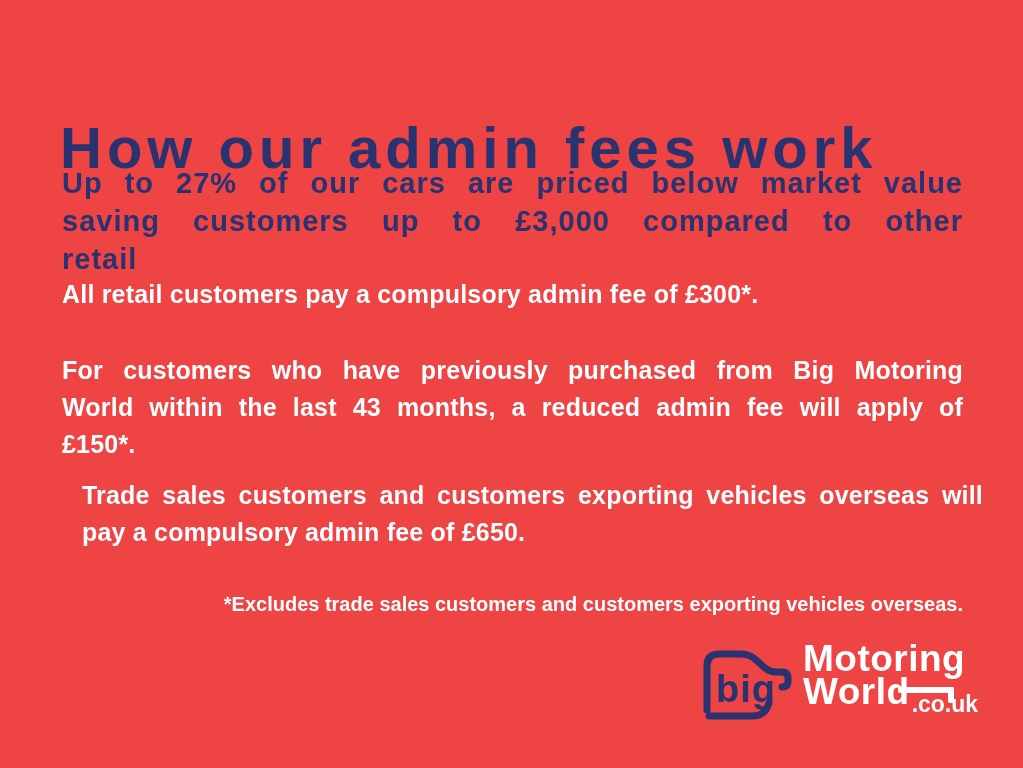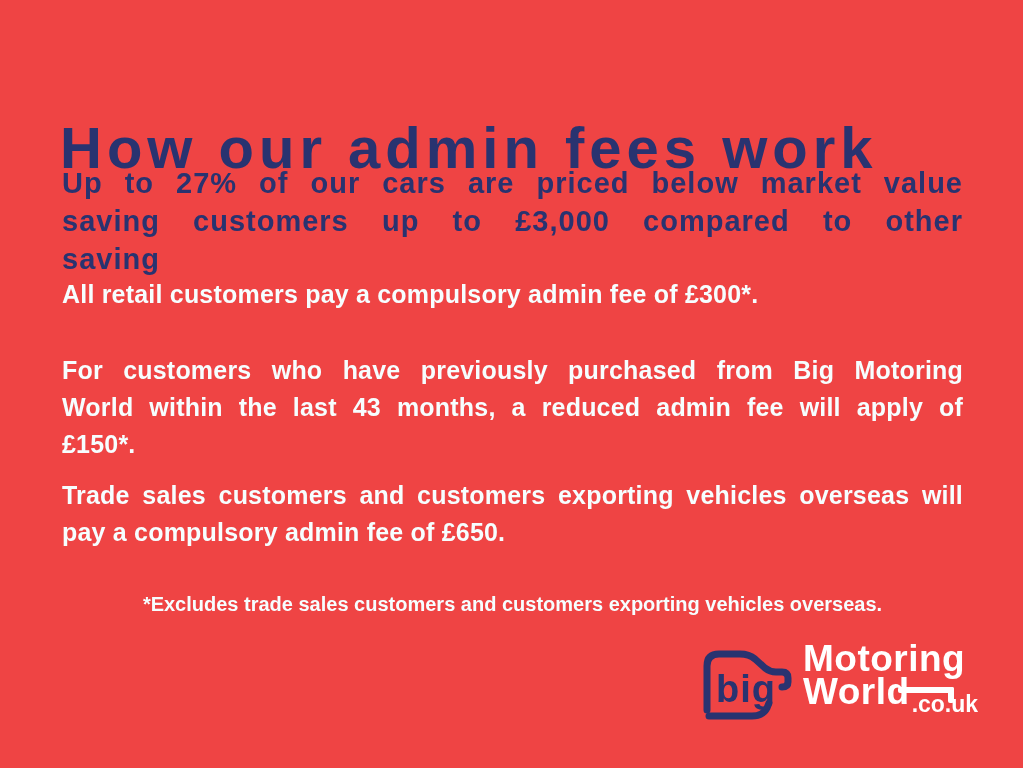--- a/index.html
+++ b/index.html
@@ -24,24 +24,24 @@
   .sub .line{line-height:38px;}
   .bodypara{
     position:absolute;left:62px;width:901px;
     font-size:25px;font-weight:bold;letter-spacing:0.2px;
     color:#f6feff;
   }
   .bodypara .line{line-height:37px;}
   .just{text-align:justify;text-align-last:justify;}
   .p1{top:276px;}
   .p2{top:352px;}
-  .p3{top:477px;}
+  .p3{top:477px;margin-left:20px;}
   .footnote{
     position:absolute;left:62px;top:591px;width:901px;
-    font-size:20px;font-weight:bold;text-align:center;
+    font-size:20px;font-weight:bold;text-align:right;
     color:#f6feff;line-height:26px;
   }
 
   .logo{position:absolute;left:700px;top:642px;width:300px;height:100px;}
   .logo-icon{position:absolute;left:0;top:4px;}
   .logo-words{
     position:absolute;left:103px;top:0;
     color:#ffffff;font-weight:bold;font-size:37px;line-height:33px;
     letter-spacing:0.5px;white-space:nowrap;
   }
@@ -55,21 +55,21 @@
 </head>
 <body>
 
 <div class="page">
 
   <h1 class="heading">How our admin fees work</h1>
 
   <div class="sub">
     <div class="line just">Up to 27% of our cars are priced below market value</div>
     <div class="line just">saving customers up to £3,000 compared to other</div>
-    <div class="line">saving</div>
+    <div class="line">retail</div>
   </div>
 
   <div class="bodypara p1">
     <div class="line">All retail customers pay a compulsory admin fee of £300*.</div>
   </div>
 
   <div class="bodypara p2">
     <div class="line just">For customers who have previously purchased from Big Motoring</div>
     <div class="line just">World within the last 43 months, a reduced admin fee will apply of</div>
     <div class="line">£150*.</div>

